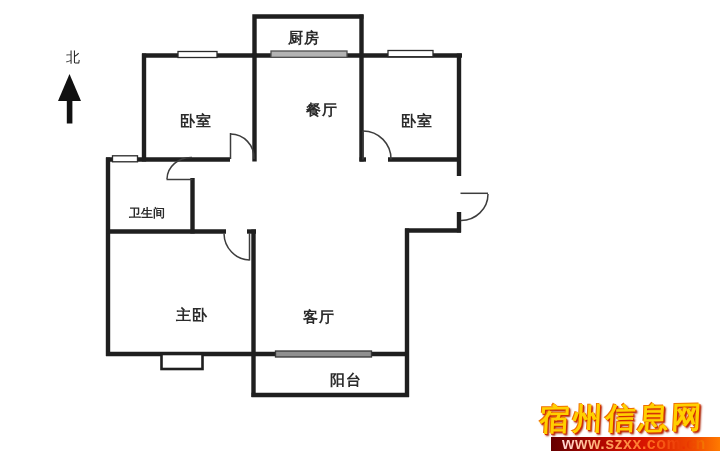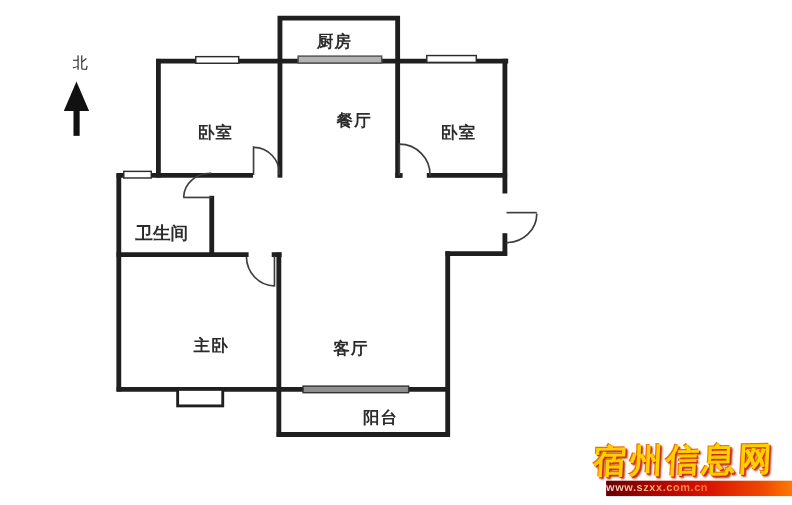--- a/index.html
+++ b/index.html
@@ -7,44 +7,44 @@
     position:relative;width:720px;height:459px;background:#ffffff;
     overflow:hidden;font-family:"DejaVu Sans","Liberation Sans",sans-serif;
   }
   #plan-svg{position:absolute;left:0;top:0;}
   .room-label{
     position:absolute;transform:translate(-50%,-50%);
     font-size:15px;color:#2b2b2b;letter-spacing:1px;white-space:nowrap;
     font-family:"DejaVu Sans",sans-serif;
     font-weight:bold;
   }
-  .room-label.small{font-size:16px;letter-spacing:0px;}
+  .room-label.small{font-size:12px;letter-spacing:0px;}
   .compass-label{
     position:absolute;transform:translate(-50%,-50%);
     font-size:14px;color:#222;font-family:"DejaVu Sans",sans-serif;
   }
   .wm-title{
     position:absolute;left:622px;top:419px;
     transform:translate(-50%,-50%) skewX(-4deg) rotate(-1deg);
     font-family:"DejaVu Serif","Liberation Serif",serif;
     font-weight:bold;font-size:30px;letter-spacing:3px;white-space:nowrap;
     color:#ffd000;
     text-shadow:1px 1px 0 #d42b00,-1px -1px 0 #f07000,2px 2px 2px #a82000;
   }
   .wm-banner{
     position:absolute;left:551px;top:437px;width:169px;height:14px;
     background:linear-gradient(90deg,#650000 0%,#a80500 25%,#d81400 55%,#f04a00 85%,#ff7a00 100%);
     overflow:hidden;white-space:nowrap;
   }
   .wm-url{
-    display:block;line-height:14px;font-size:10px;font-weight:bold;
+    display:block;line-height:14px;font-size:16px;font-weight:bold;
     font-family:"Liberation Sans","DejaVu Sans",sans-serif;letter-spacing:0.5px;
     color:#ffb36a;
     background:linear-gradient(90deg,#ffd8d8 0%,#ffac6a 25%,#ff7020 55%,#e83000 78%,#ffb000 100%);
-    -webkit-background-clip:text;background-clip:text;
+    -webkit-background-clip:text;background-clip:text;margin-left:11px;
     -webkit-text-fill-color:transparent;
   }
 </style>
 </head>
 <body>
 
 <div id="stage">
 
   <svg id="plan-svg" width="720" height="459" viewBox="0 0 720 459">
 

